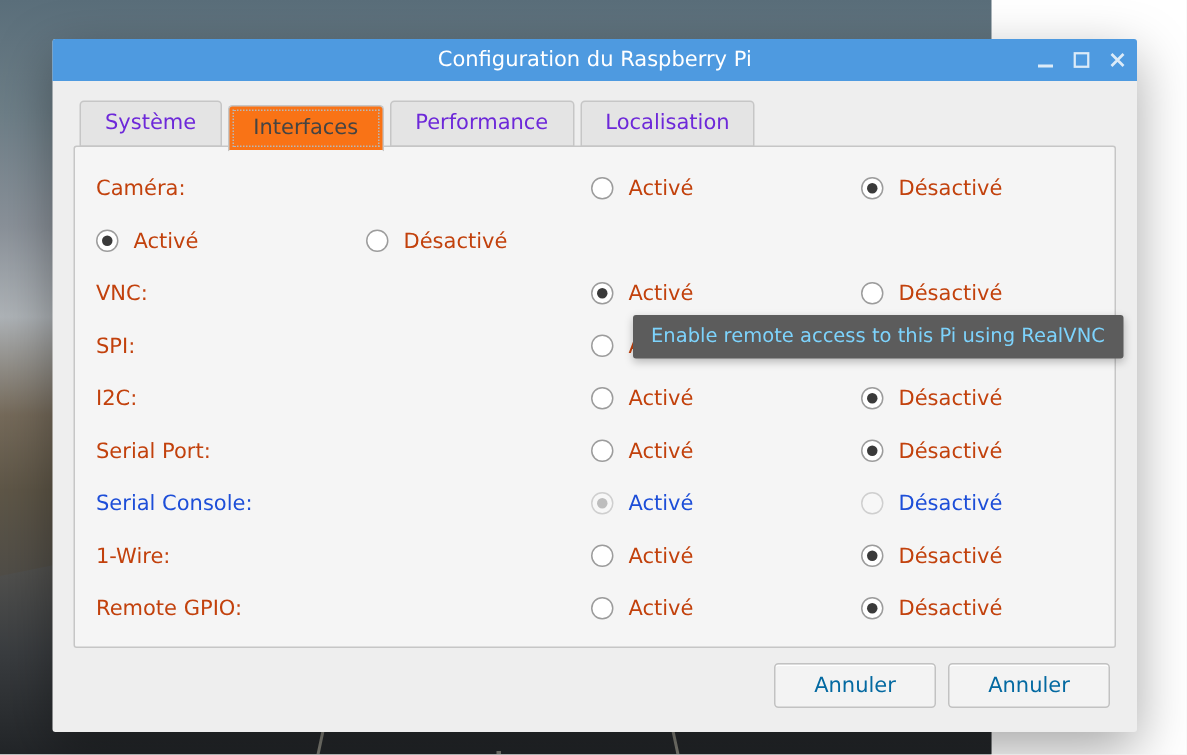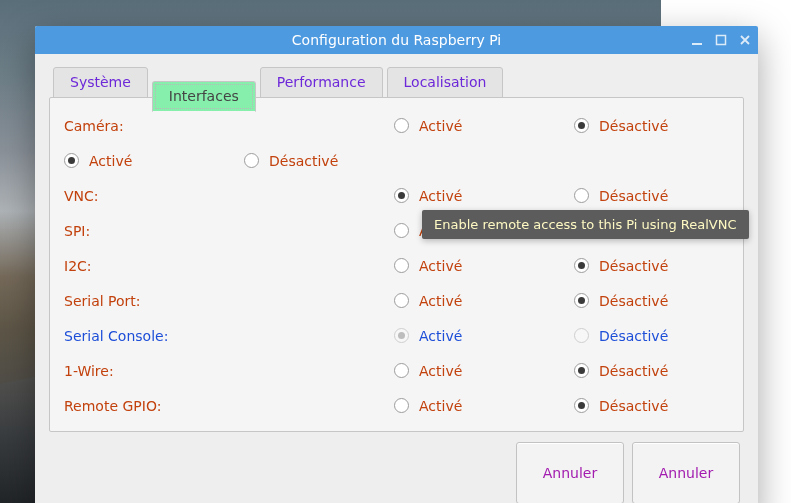--- a/index.html
+++ b/index.html
@@ -94,26 +94,26 @@
     background: #e4e4e4;
     padding: 6px 16px 7px;
     border-top-left-radius: 3px;
     border-top-right-radius: 3px;
     color: #6d28d9;
     position: relative;
     top: 1px;
     cursor: pointer;
   }
   .tab.active {
-    background: #86efac;
+    background: #f97316;
     color: #444;
     border-bottom-color: #f5f5f5;
     outline: 1px dotted #b8b8b8;
     outline-offset: -4px;
-    top: 15px;
+    top: 4px;
     z-index: 2;
   }
 
   .tabpane {
     border: 1px solid #c6c6c6;
     background: #f5f5f5;
     padding: 10px 14px 8px;
     position: relative;
     border-radius: 2px;
   }
@@ -147,43 +147,43 @@
     content: "";
     width: 7px; height: 7px; border-radius: 50%;
     background: #3a3a3a;
   }
   .row.disabled .radio { border-color: #cfcfcf; background:#f7f7f7; }
   .row.disabled .radio.sel::after { background: #bdbdbd; }
 
   .tooltip {
     position: absolute;
     background: #5c5c5c;
-    color: #fef9c3;
+    color: #7dd3fc;
     font-size: 13px;
     padding: 7px 12px;
     border-radius: 2px;
     white-space: nowrap;
     z-index: 10;
     box-shadow: 0 2px 6px rgba(0,0,0,.25);
   }
 
   .footer {
     display: flex;
     justify-content: flex-end;
     gap: 8px;
     padding: 10px 4px 2px;
   }
   .btn {
     min-width: 78px;
-    padding: 22px 14px;
+    padding: 6px 14px;
     background: #f3f3f3;
     border: 1px solid #c2c2c2;
     border-radius: 3px;
     text-align: center;
-    color: #a21caf;
+    color: #0369a1;
     cursor: pointer;
     box-shadow: inset 0 1px 0 #ffffff;
   }
 </style>
 </head>
 <body>
 
 <div class="desktop">
   <div class="road">
     <div class="lane l"></div>

